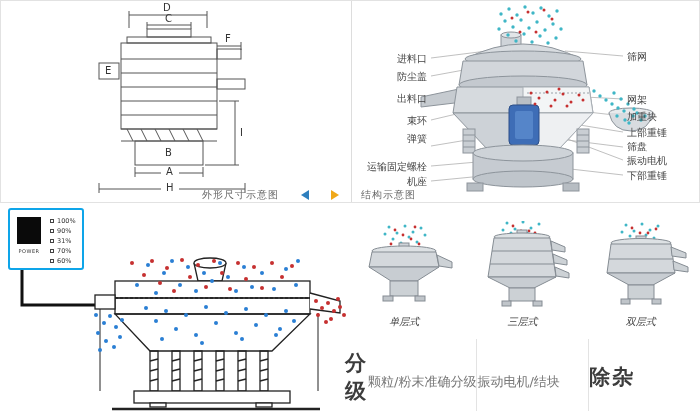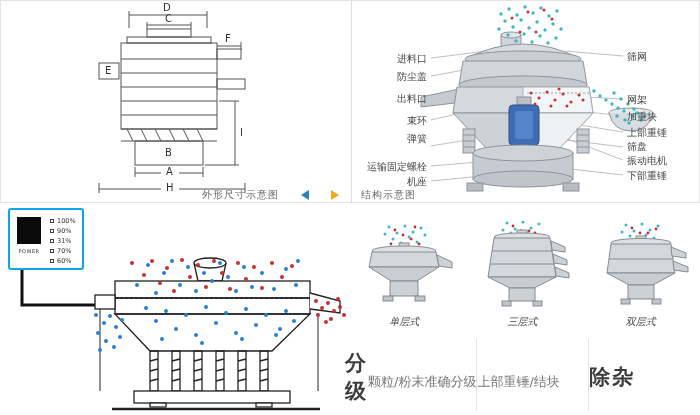--- a/index.html
+++ b/index.html
@@ -531,21 +531,21 @@
         <div class="type-label">双层式</div>
       </div>
     </div>
 
     <div class="functions">
       <div class="func-col">
         <div class="func-title">分级</div>
         <div class="func-desc">颗粒/粉末准确分级</div>
       </div>
       <div class="func-col">
-        <div class="func-desc">上部重锤/结块</div>
+        <div class="func-desc">振动电机/结块</div>
       </div>
       <div class="func-col">
         <div class="func-title">除杂</div>
       </div>
     </div>
 
   </div>
 </div>
 
 </body></html>

